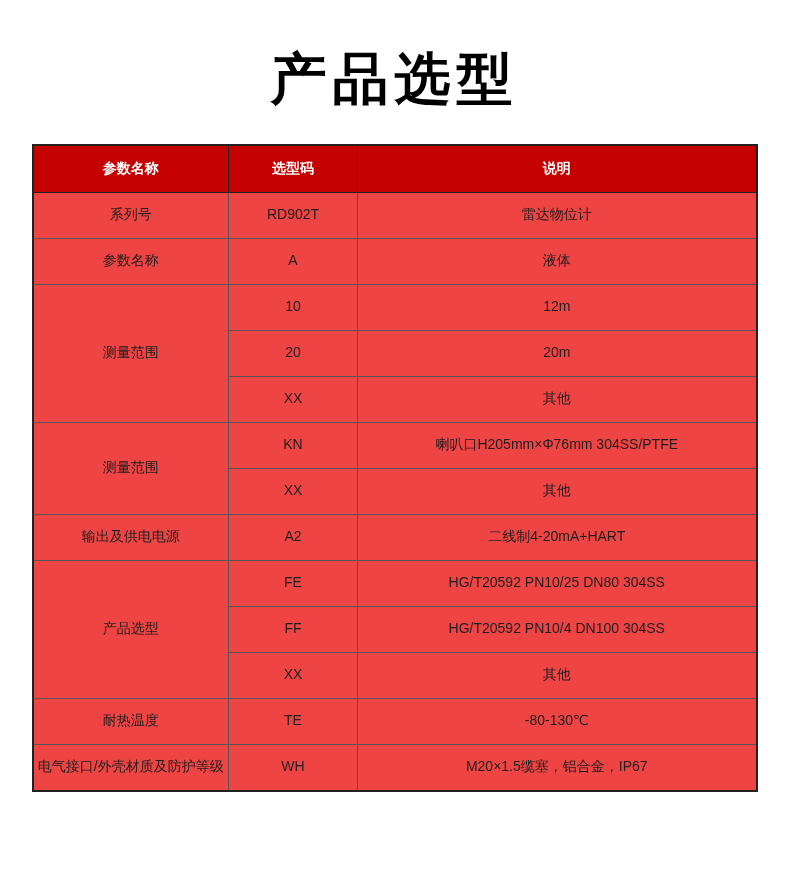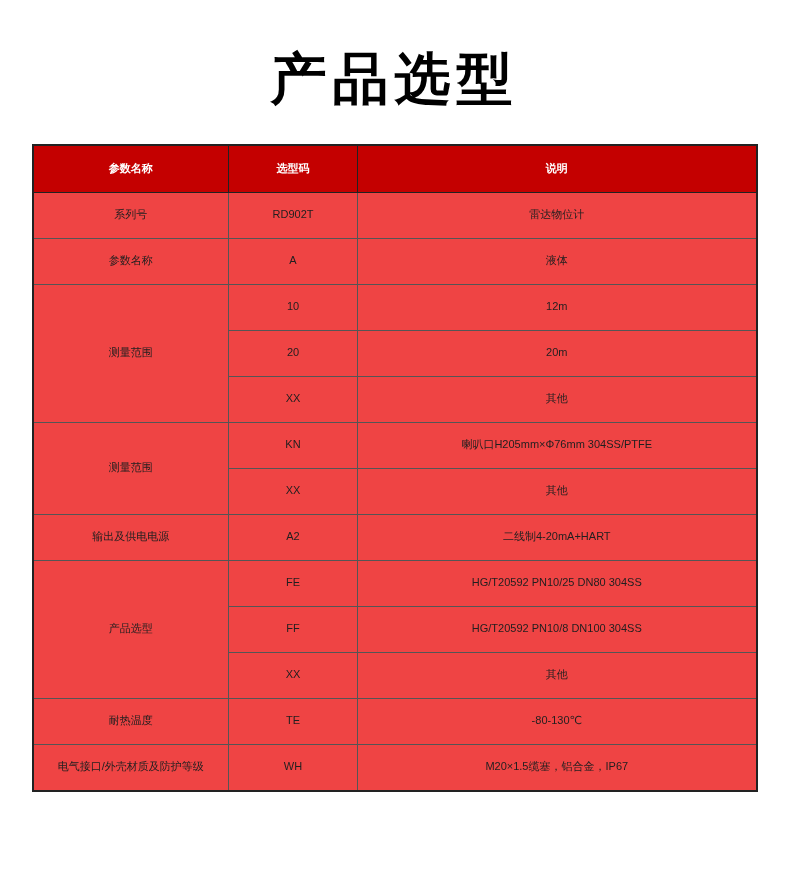--- a/index.html
+++ b/index.html
@@ -31,21 +31,21 @@
     margin: 0 auto;
     border-collapse: collapse;
     table-layout: fixed;
     border: 2px solid var(--outer-border, #222222);
   }
   table.spec-table th,
   table.spec-table td {
     border: 1px solid var(--inner-border, #555555);
     text-align: center;
     vertical-align: middle;
-    font-size: 11px;
+    font-size: 14px;
     padding: 2px 2px;
     word-break: break-word;
   }
   table.spec-table th {
     background: var(--header-bg, #c40000);
     color: var(--header-text, #ffffff);
     font-weight: 700;
     height: 42px;
     border-color: var(--outer-border, #222222);
   }
@@ -114,21 +114,21 @@
           <td>A2</td>
           <td>二线制4-20mA+HART</td>
         </tr>
         <tr>
           <td rowspan="3" class="param">产品选型</td>
           <td>FE</td>
           <td>HG/T20592 PN10/25 DN80 304SS</td>
         </tr>
         <tr>
           <td>FF</td>
-          <td>HG/T20592 PN10/8 DN100 304SS</td>
+          <td>HG/T20592 PN10/4 DN100 304SS</td>
         </tr>
         <tr>
           <td>XX</td>
           <td>其他</td>
         </tr>
         <tr>
           <td rowspan="1" class="param">耐热温度</td>
           <td>TE</td>
           <td>-80-130℃</td>
         </tr>

